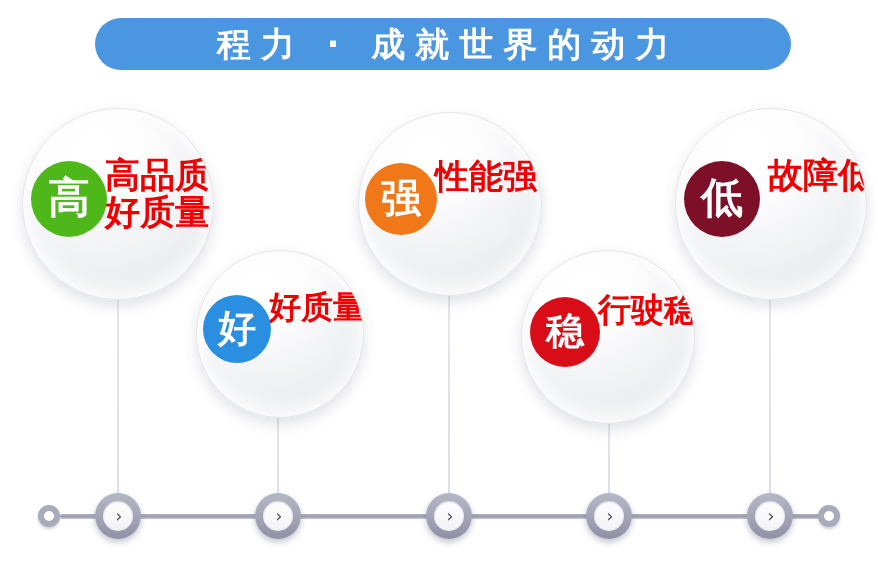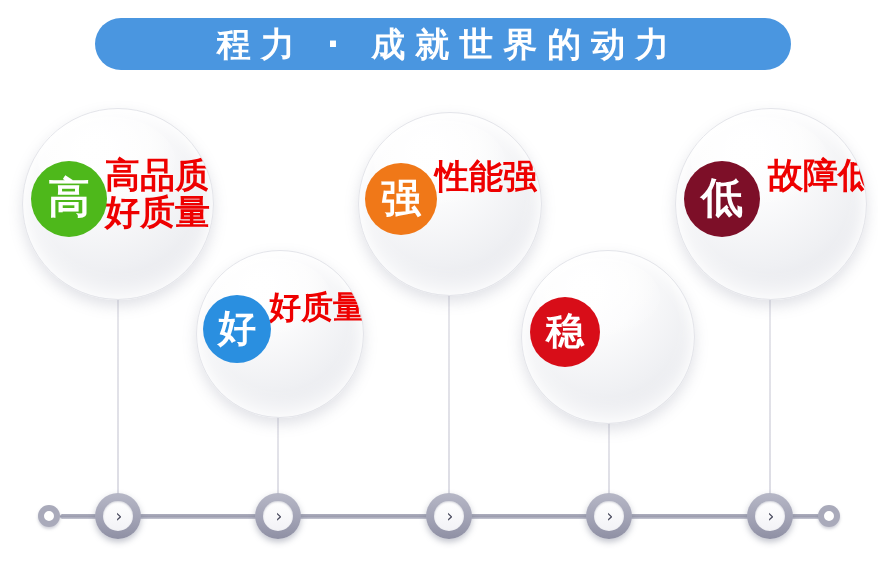--- a/index.html
+++ b/index.html
@@ -192,20 +192,21 @@
     <div class="lines" style="left:76px; top:46px; font-size:34px;">
       <div>性能强</div>
     </div>
   </div>
 
   <div class="bubble" style="left:521px; top:250px; width:172px; height:172px;">
     <div class="badge" style="left:8px; top:46px; width:70px; height:70px; font-size:38px; background:#d80d18;">
       <span>稳</span>
     </div>
     <div class="lines" style="left:76px; top:42px; font-size:33px;">
+      <div>行驶稳</div>
     </div>
   </div>
 
   <div class="bubble" style="left:675px; top:108px; width:190px; height:190px;">
     <div class="badge" style="left:8px; top:52px; width:76px; height:76px; font-size:42px; background:#7d0f28;">
       <span>低</span>
     </div>
     <div class="lines" style="left:82px; top:48px; font-size:35px;margin-left:10px;">
       <div>故障低</div>
     </div>

